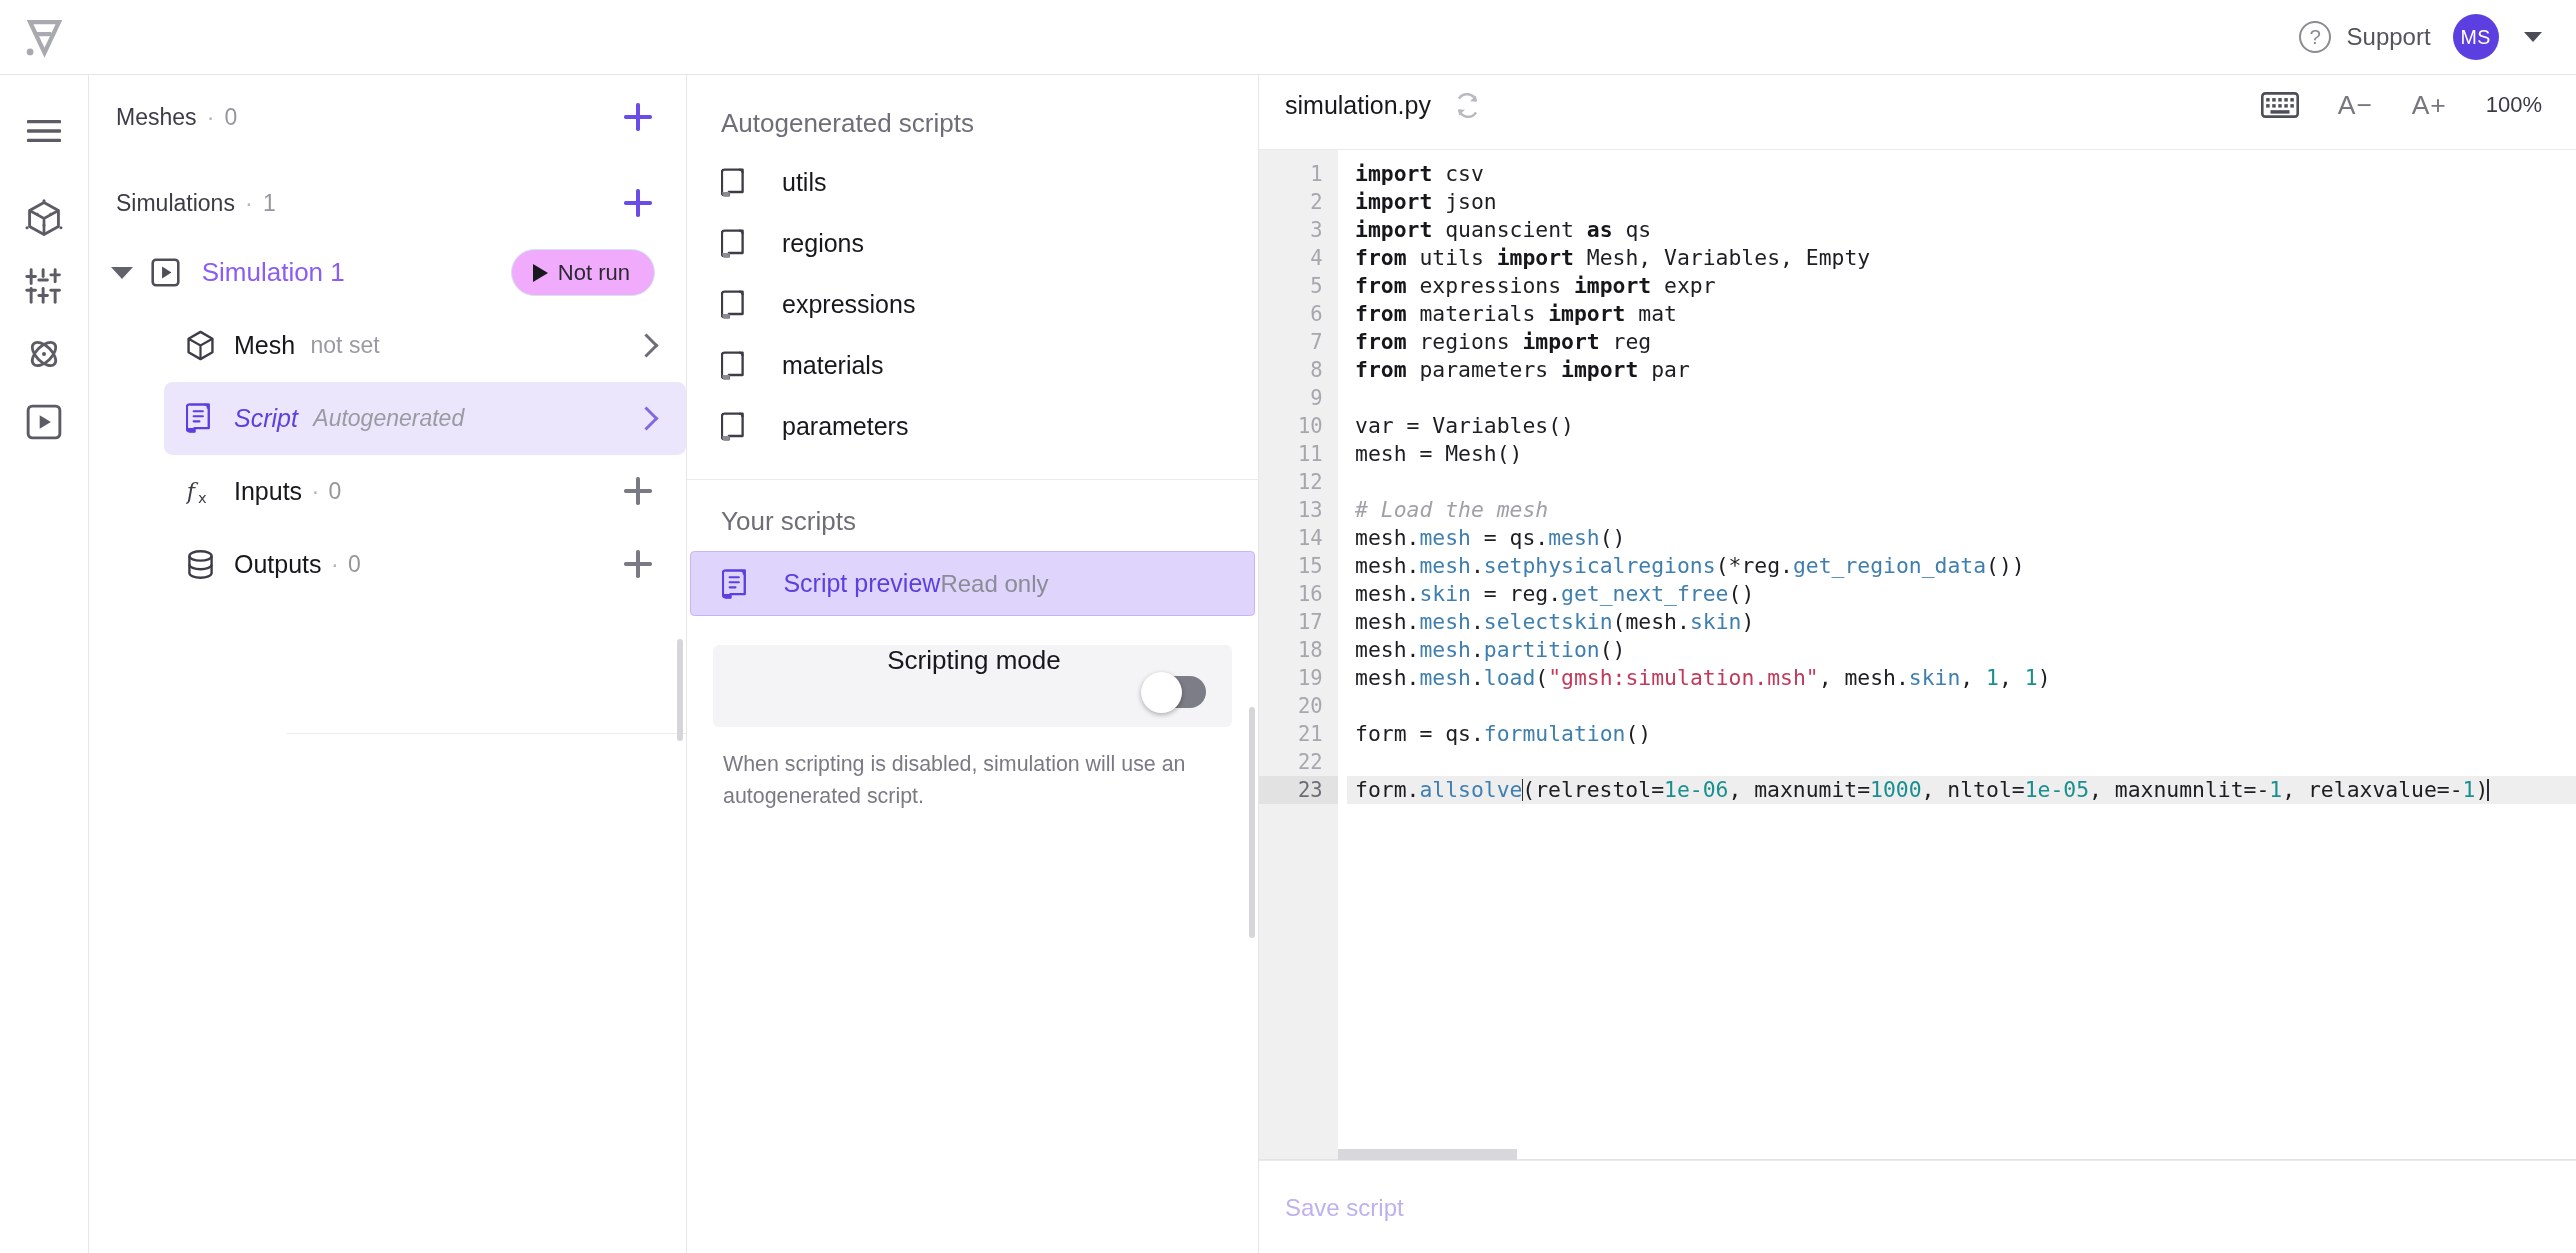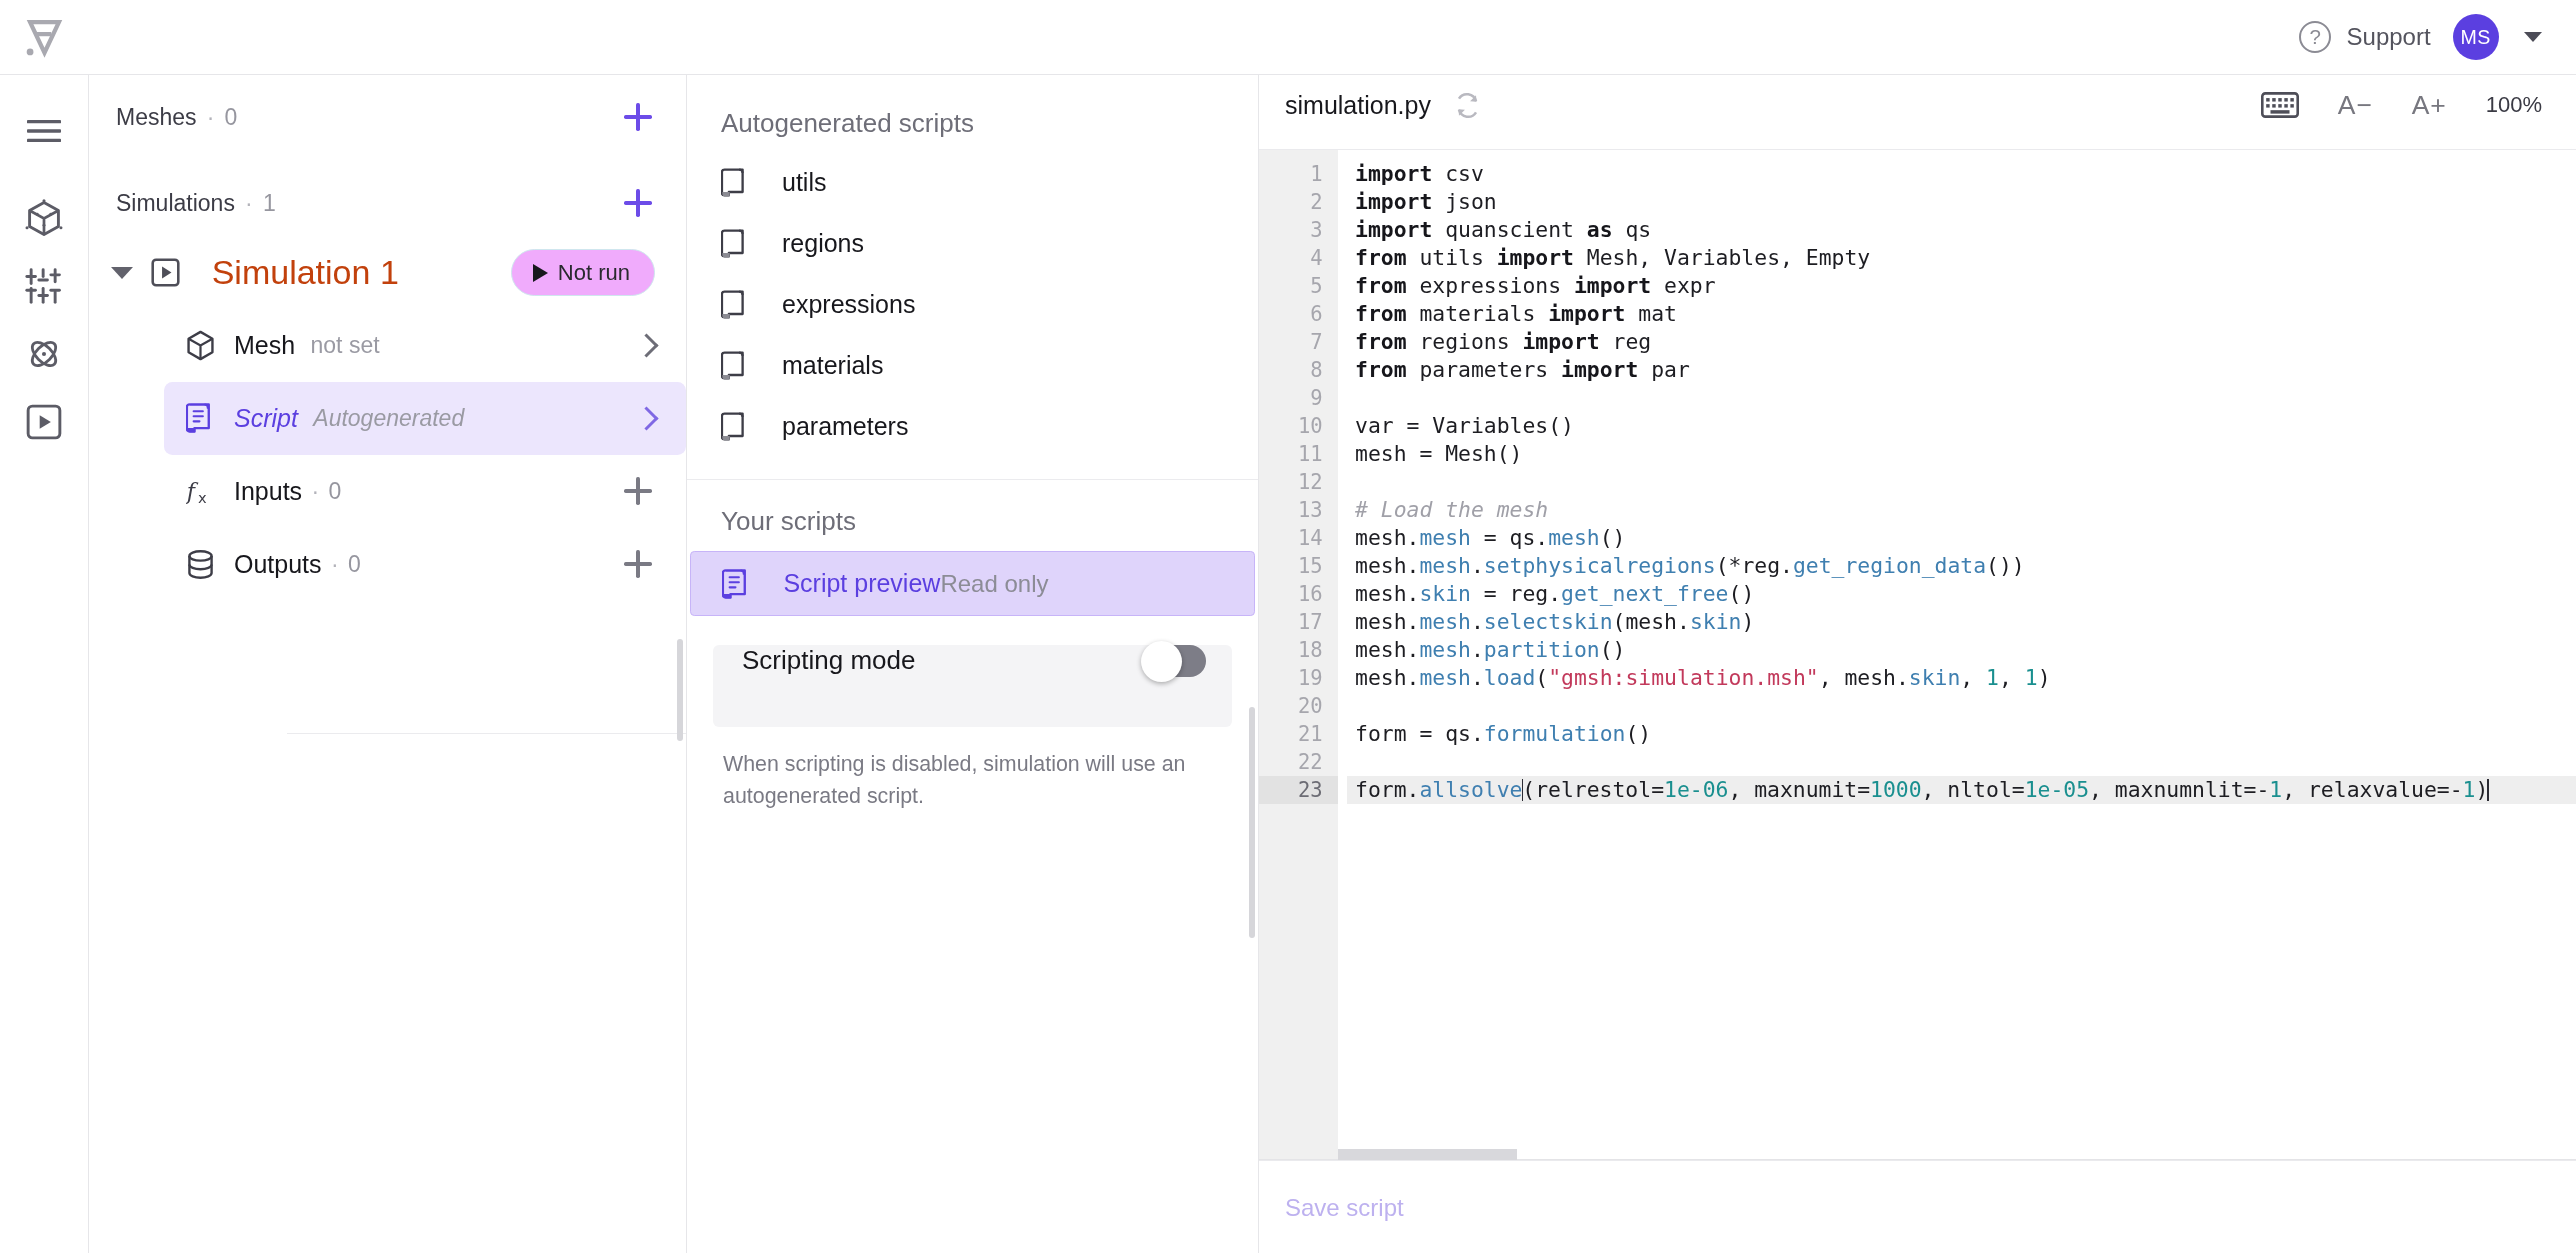--- a/index.html
+++ b/index.html
@@ -105,21 +105,21 @@
   }
   .caret {
     width: 38px; display: flex; align-items: center; justify-content: center;
   }
   .caret i {
     width: 0; height: 0; border-left: 11px solid transparent;
     border-right: 11px solid transparent; border-top: 12px solid #62626c;
     display: block;
   }
   .sim-icon { width: 50px; display: flex; align-items: center; justify-content: center; color: #4e4e58; }
-  .sim-name { font-size: 34px; color: #c2410c; margin-left: 21px; }
+  .sim-name { font-size: 26px; color: #8b5cf6; margin-left: 11px; }
   .notrun {
     margin-left: auto; display: flex; align-items: center; gap: 10.2px;
     border: 1.3px solid #cfe6ee; border-radius: 853px;
     padding: 9.4px 24px 9.4px 20.5px; font-size: 22px; color: #29292f;
     background: #f0abfc;
   }
   .tri { width: 0; height: 0; border-top: 9.4px solid transparent; border-bottom: 9.4px solid transparent; border-left: 15.4px solid #18181d; }
 
   .node {
     display: flex; align-items: center; height: 73px;
@@ -163,21 +163,21 @@
   .preview-row {
     display: flex; align-items: center; height: 65px;
     margin: 0 3.4px; padding: 0 31px 0 31px;
     background: #dfd4fb; border: 1.3px solid #c7b4f8; border-radius: 4.3px;
   }
   .preview-row .file-icon { color: #5b3fe0; }
   .preview-name { font-size: 25px; color: #5b3fe0; }
   .preview-ro { font-size: 24px; color: #8c8c96; }
   .mode-box {
     margin: 29px 26px 0 26px; background: #f4f4f6; border-radius: 6px;
-    display: flex; height: 82px; padding: 0 26px 0 29px;
+    display: flex; align-items: center; height: 82px; padding: 0 26px 0 29px; flex-direction: column;
   }
   .mode-label { font-size: 26px; color: #17171c; }
   .toggle {
     margin-left: auto; width: 63px; height: 32px;
     background: #7d7d87; border-radius: 853px; position: relative;
   }
   .knob {
     position: absolute; left: -1.7px; top: -4.3px; width: 41px; height: 41px;
     border-radius: 50%; background: #fff; box-shadow: 0 1.7px 5.1px rgba(0,0,0,.3);
   }

